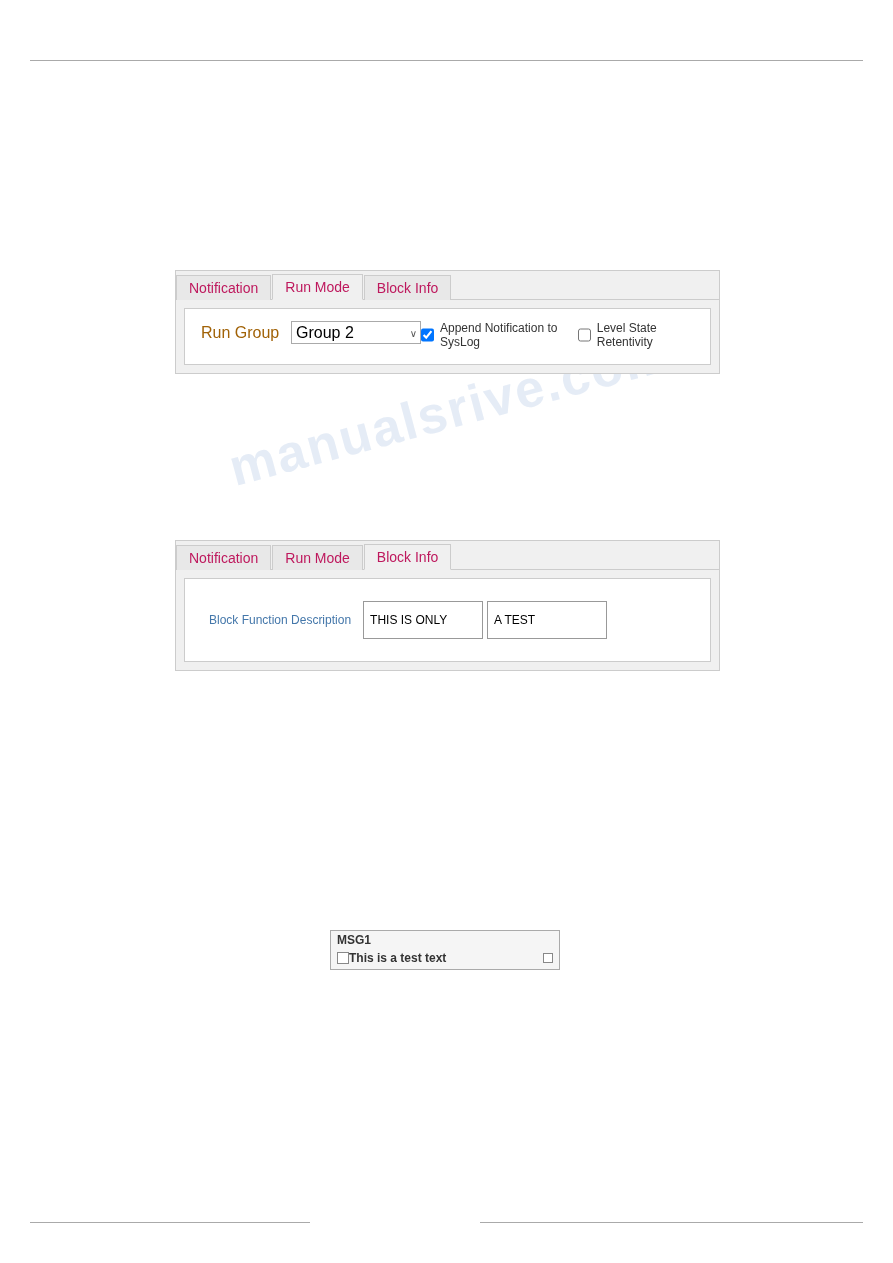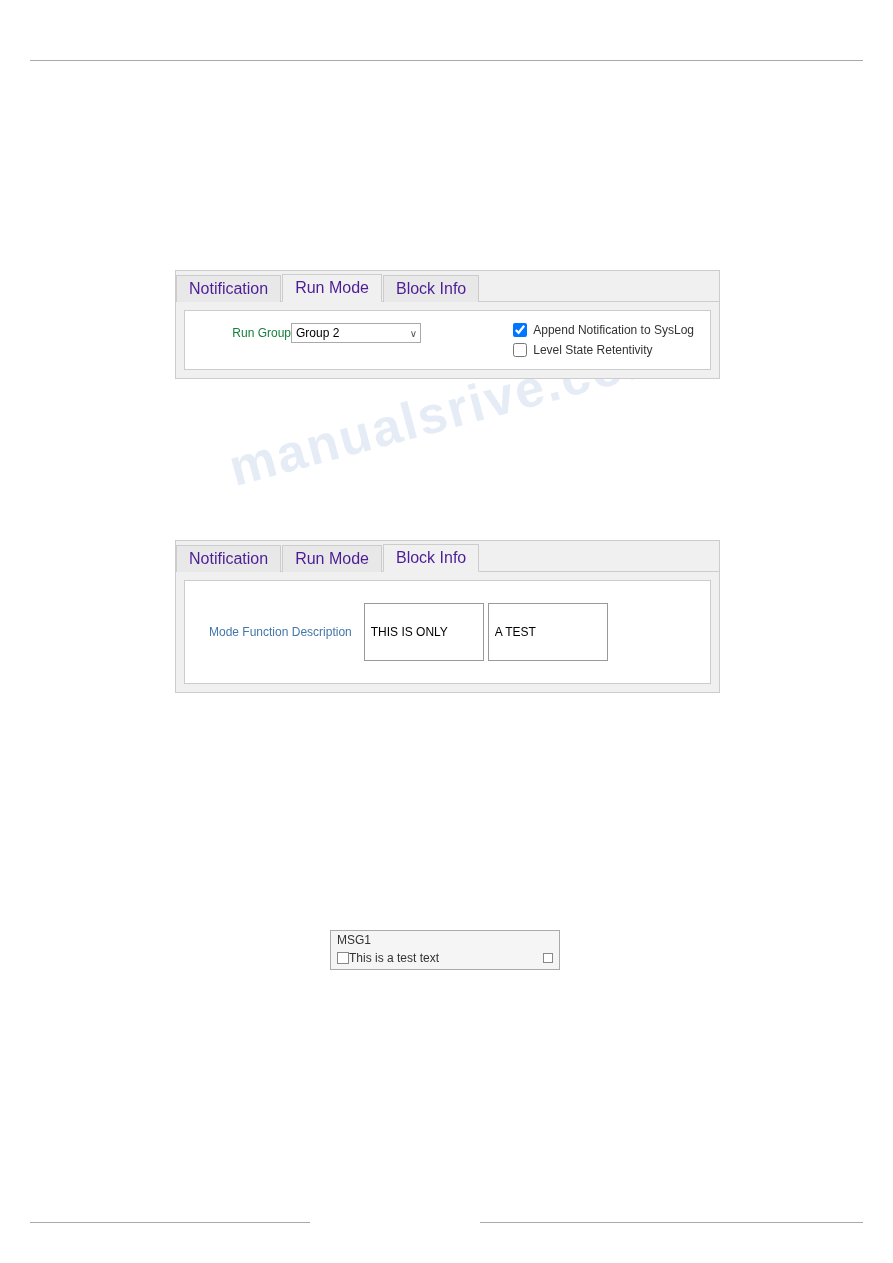--- a/index.html
+++ b/index.html
@@ -77,22 +77,22 @@
       background: #f0f0f0;
       padding-top: 2px;
     }
 
     .tab {
       padding: 4px 12px;
       border: 1px solid #ccc;
       border-bottom: none;
       background: #e8e8e8;
       cursor: pointer;
-      font-size: 16px;
-      color: #4c1d95;
+      font-size: 14px;
+      color: #be185d;
       margin-right: 1px;
       position: relative;
       top: 1px;
     }
 
     .tab.active {
       background: #f0f0f0;
       border-bottom: 1px solid #f0f0f0;
       font-weight: normal;
       z-index: 1;
@@ -108,30 +108,29 @@
 
     
     .form-row {
       display: flex;
       align-items: center;
       margin-bottom: 8px;
     }
 
     .form-label {
       width: 90px;
-      font-size: 12px;
-      color: #15803d;
-      text-align: right;
+      font-size: 16px;
+      color: #a16207;
     }
 
     .form-select {
       border: 1px solid #aaa;
       background: #fff;
       padding: 2px 4px;
-      font-size: 12px;
+      font-size: 16px;
       width: 130px;
       appearance: none;
       -webkit-appearance: none;
       position: relative;
     }
 
     .select-wrapper {
       position: relative;
       display: inline-block;
     }
@@ -143,21 +142,21 @@
       top: 50%;
       transform: translateY(-50%);
       font-size: 10px;
       pointer-events: none;
       color: #555;
     }
 
     .checkbox-group {
       margin-left: auto;
       display: flex;
-      flex-direction: column;
+      flex-direction: row;
       gap: 6px;
     }
 
     .checkbox-row {
       display: flex;
       align-items: center;
       gap: 6px;
       font-size: 12px;
     }
 
@@ -176,34 +175,35 @@
     .block-func-label {
       color: #4477aa;
       font-size: 12px;
       margin-right: 12px;
       white-space: nowrap;
     }
 
     .desc-input {
       border: 1px solid #999;
       background: #fff;
-      padding: 21px 6px;
+      padding: 11px 6px;
       font-size: 12px;
       width: 120px;
       margin-right: 4px;
     }
 
     
     .msg-box {
       position: absolute;
       top: 930px;
       left: 330px;
       width: 230px;
       border: 1px solid #aaa;
       background: #f5f5f5;
+      font-weight: bold;
     }
 
     .msg-title-row {
       display: flex;
       align-items: center;
       padding: 2px 6px;
       font-size: 12px;
       color: #333;
     }
 
@@ -296,21 +296,21 @@
   </div>
 
   <div class="panel panel-block-info">
     <div class="tab-row">
       <div class="tab">Notification</div>
       <div class="tab">Run Mode</div>
       <div class="tab active">Block Info</div>
     </div>
     <div class="panel-content">
       <div class="block-info-content">
-        <span class="block-func-label">Mode Function Description</span>
+        <span class="block-func-label">Block Function Description</span>
         <input class="desc-input" type="text" value="THIS IS ONLY" style="">
         <input class="desc-input" type="text" value="A TEST" style="">
       </div>
     </div>
   </div>
 
   <div class="msg-box">
     <div class="msg-title-row">
       <span>MSG1</span>
     </div>

